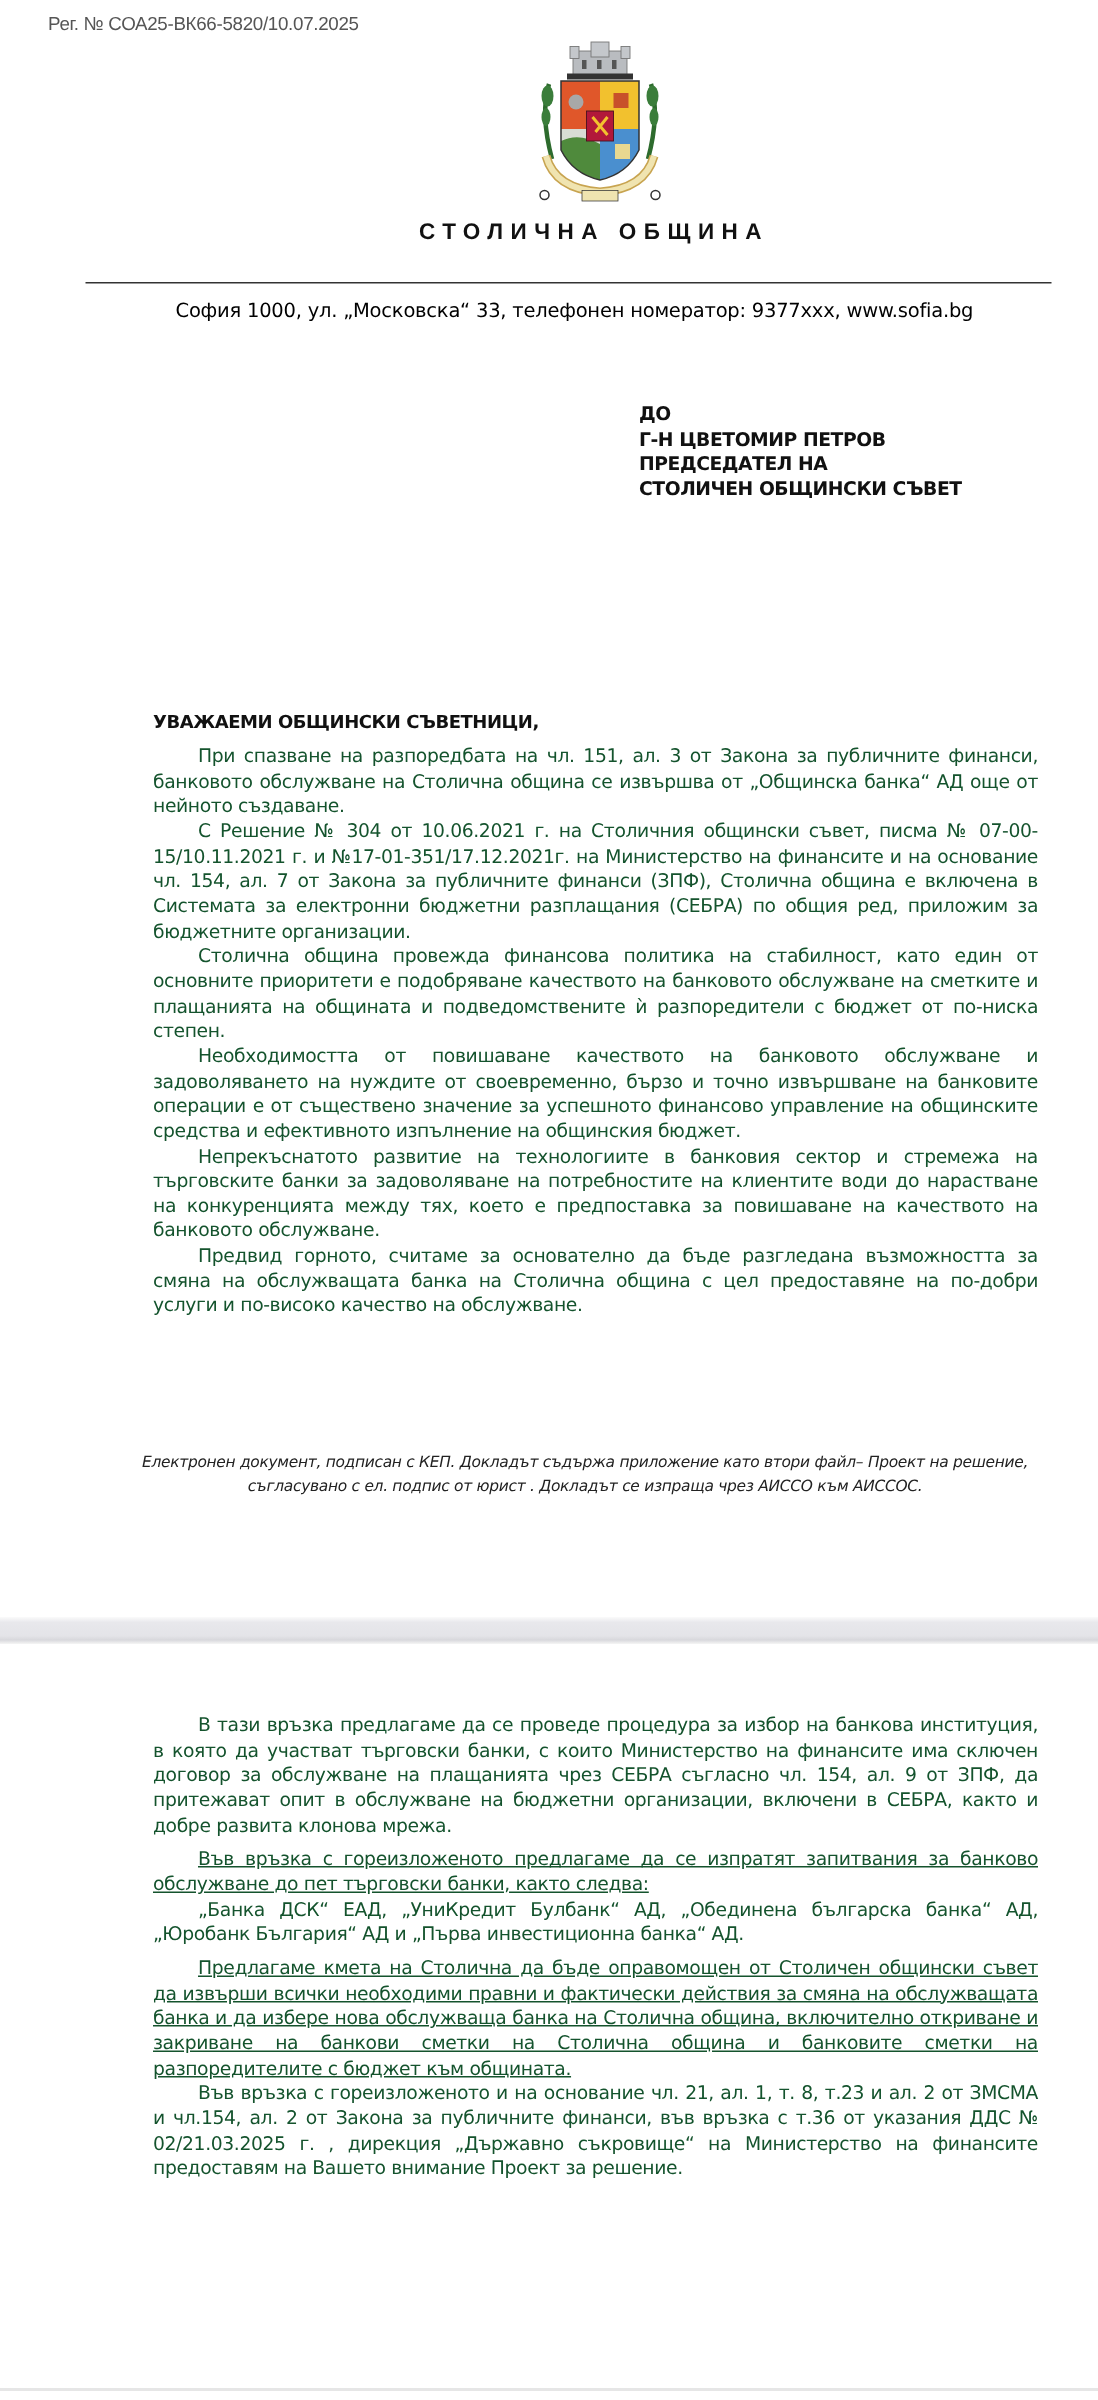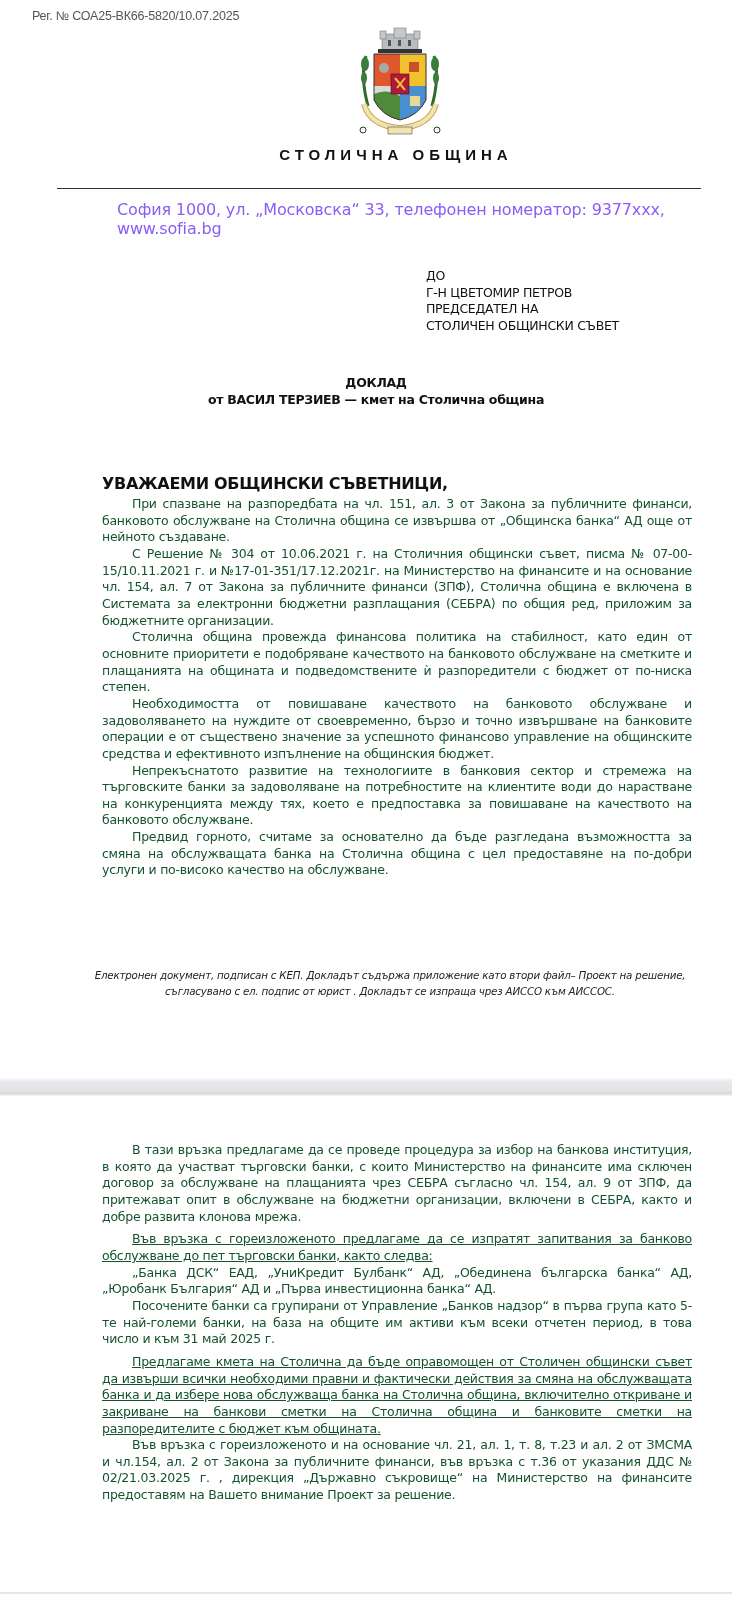--- a/index.html
+++ b/index.html
@@ -11,30 +11,30 @@
   #page2 { top: 1096px; height: 504px; border-radius: 21px; }
 
   .reg { position: absolute; left: 32px; top: 9px; font-family: "Liberation Sans", sans-serif; font-size: 12.5px; color: #555; letter-spacing: -0.2px; }
 
   .crest { position: absolute; left: 350px; top: 26px; width: 100px; height: 112px; }
 
   .org-name { position: absolute; left: 0; width: 100%; top: 146px; text-align: center; font-family: "Liberation Sans", sans-serif; font-weight: bold; font-size: 15px; letter-spacing: 5px; color: #111; padding-left: 60px; }
 
   .hr { position: absolute; left: 57px; top: 188px; width: 644px; height: 1px; background: #333; }
 
-  .address { position: absolute; left: 117px; top: 200px; font-size: 16px; color: #8b5cf6; letter-spacing: -0.15px; }
+  .address { position: absolute; left: 117px; top: 200px; font-size: 13px; color: #000000; letter-spacing: -0.15px; }
 
-  .recipient { position: absolute; left: 426px; top: 268px; font-size: 12.5px; font-weight: normal; line-height: 16.6px; letter-spacing: -0.3px; }
+  .recipient { position: absolute; left: 426px; top: 268px; font-size: 12.5px; font-weight: bold; line-height: 16.6px; letter-spacing: -0.3px; }
 
   .report-title { position: absolute; left: 0; width: 100%; top: 374px; text-align: center; font-size: 12.5px; font-weight: bold; line-height: 17px; letter-spacing: -0.3px; padding-left: 20px; }
 
   .regarding { position: absolute; left: 102px; top: 431px; font-size: 12.5px; letter-spacing: -0.2px; }
   .regarding .label { font-weight: bold; text-decoration: underline; }
 
-  .salutation { position: absolute; left: 102px; top: 474px; font-size: 16px; font-weight: bold; letter-spacing: -0.3px; }
+  .salutation { position: absolute; left: 102px; top: 474px; font-size: 12px; font-weight: bold; letter-spacing: -0.3px; }
 
   .body-text { position: absolute; left: 102px; width: 590px; font-size: 12.5px; line-height: 16.65px; text-align: justify; letter-spacing: -0.25px; color: #14532d; }
   .body-text p { text-indent: 30px; }
   #body1 { top: 496px; }
   #body2 { top: 1142px; }
   #body2 p.gap { margin-top: 6px; text-decoration: underline; }
 
   .footnote { position: absolute; left: 90px; width: 600px; top: 967px; font-size: 10.3px; font-style: italic; text-align: center; line-height: 16px; color: #222; letter-spacing: -0.2px; }
 
   .page-separator { position: absolute; left: 0; top: 1078px; width: 732px; height: 18px;
@@ -94,24 +94,20 @@
 
   <div class="address">София 1000, ул. „Московска“ 33, телефонен номератор: 9377xxx, www.sofia.bg</div>
 
   <div class="recipient">
     <div>ДО</div>
     <div>Г-Н  ЦВЕТОМИР ПЕТРОВ</div>
     <div>ПРЕДСЕДАТЕЛ НА</div>
     <div>СТОЛИЧЕН ОБЩИНСКИ СЪВЕТ</div>
   </div>
 
-  <div class="report-title">
-    <div>ДОКЛАД</div>
-    <div>от ВАСИЛ ТЕРЗИЕВ  —  кмет на Столична община</div>
-  </div>
 
 
   <div class="salutation">УВАЖАЕМИ ОБЩИНСКИ СЪВЕТНИЦИ,</div>
 
   <div class="body-text" id="body1">
     <p>При спазване на разпоредбата на чл. 151, ал. 3 от Закона за публичните финанси, банковото обслужване на Столична община се извършва от „Общинска банка“ АД още от нейното създаване.</p>
     <p>С Решение № 304 от 10.06.2021 г. на Столичния общински съвет, писма № 07-00-15/10.11.2021 г. и №17-01-351/17.12.2021г. на Министерство на финансите и на основание чл. 154, ал. 7 от Закона за публичните финанси (ЗПФ), Столична община е включена в Системата за електронни бюджетни разплащания (СЕБРА) по общия ред, приложим за бюджетните организации.</p>
     <p>Столична община провежда финансова политика на стабилност, като един от основните приоритети е подобряване качеството на банковото обслужване на сметките и плащанията на общината и подведомствените ѝ разпоредители с бюджет от по-ниска степен.</p>
     <p>Необходимостта от повишаване качеството на банковото обслужване и задоволяването на нуждите от своевременно, бързо и точно извършване на банковите операции е от съществено значение за успешното финансово управление на общинските средства и ефективното изпълнение на общинския бюджет.</p>
     <p>Непрекъснатото развитие на технологиите в банковия сектор и стремежа на търговските банки за задоволяване на потребностите на клиентите води до нарастване на конкуренцията между тях, което е предпоставка за повишаване на качеството на банковото обслужване.</p>
@@ -121,19 +117,18 @@
   <div class="footnote">Електронен документ, подписан с КЕП. Докладът съдържа приложение като втори файл– Проект на решение, съгласувано с ел. подпис от юрист . Докладът се изпраща чрез АИССО към АИССОС.</div>
 </div>
 
 <div class="page-separator"></div>
 
 <div class="page" id="page2">
   <div class="body-text" id="body2" style="top:46px;">
     <p>В тази връзка предлагаме да се проведе процедура за избор на банкова институция, в която да участват търговски банки, с които Министерство на финансите има сключен договор за обслужване на плащанията чрез СЕБРА съгласно чл. 154, ал. 9 от ЗПФ, да притежават опит в обслужване на бюджетни организации, включени в СЕБРА, както и добре развита клонова мрежа.</p>
     <p class="gap">Във връзка с гореизложеното предлагаме да се изпратят запитвания за банково обслужване до  пет търговски банки, както следва:</p>
     <p>„Банка ДСК“ ЕАД, „УниКредит Булбанк“ АД, „Обединена българска банка“ АД, „Юробанк България“ АД и „Първа инвестиционна банка“ АД.</p>
-    <p>Посочените банки са групирани от Управление „Банков надзор“ в първа група като 5-те най-големи банки, на база на общите им активи към всеки отчетен период, в това число и към 31 май 2025 г.</p>
     <p class="gap">Предлагаме кмета на Столична да бъде оправомощен от Столичен общински съвет  да извърши всички необходими правни и фактически действия за смяна на обслужващата банка и да избере нова обслужваща банка на Столична община, включително откриване и закриване на банкови сметки на Столична община и банковите сметки на  разпоредителите с бюджет към общината.</p>
     <p>Във връзка с гореизложеното и на основание чл. 21, ал. 1, т. 8, т.23 и ал. 2 от ЗМСМА и чл.154, ал. 2 от Закона за публичните финанси, във връзка с т.36 от указания ДДС № 02/21.03.2025 г. , дирекция „Държавно съкровище“ на Министерство на финансите предоставям на Вашето внимание Проект за решение.</p>
   </div>
 </div>
 
 <div class="bottom-line"></div>
 
 </body></html>

